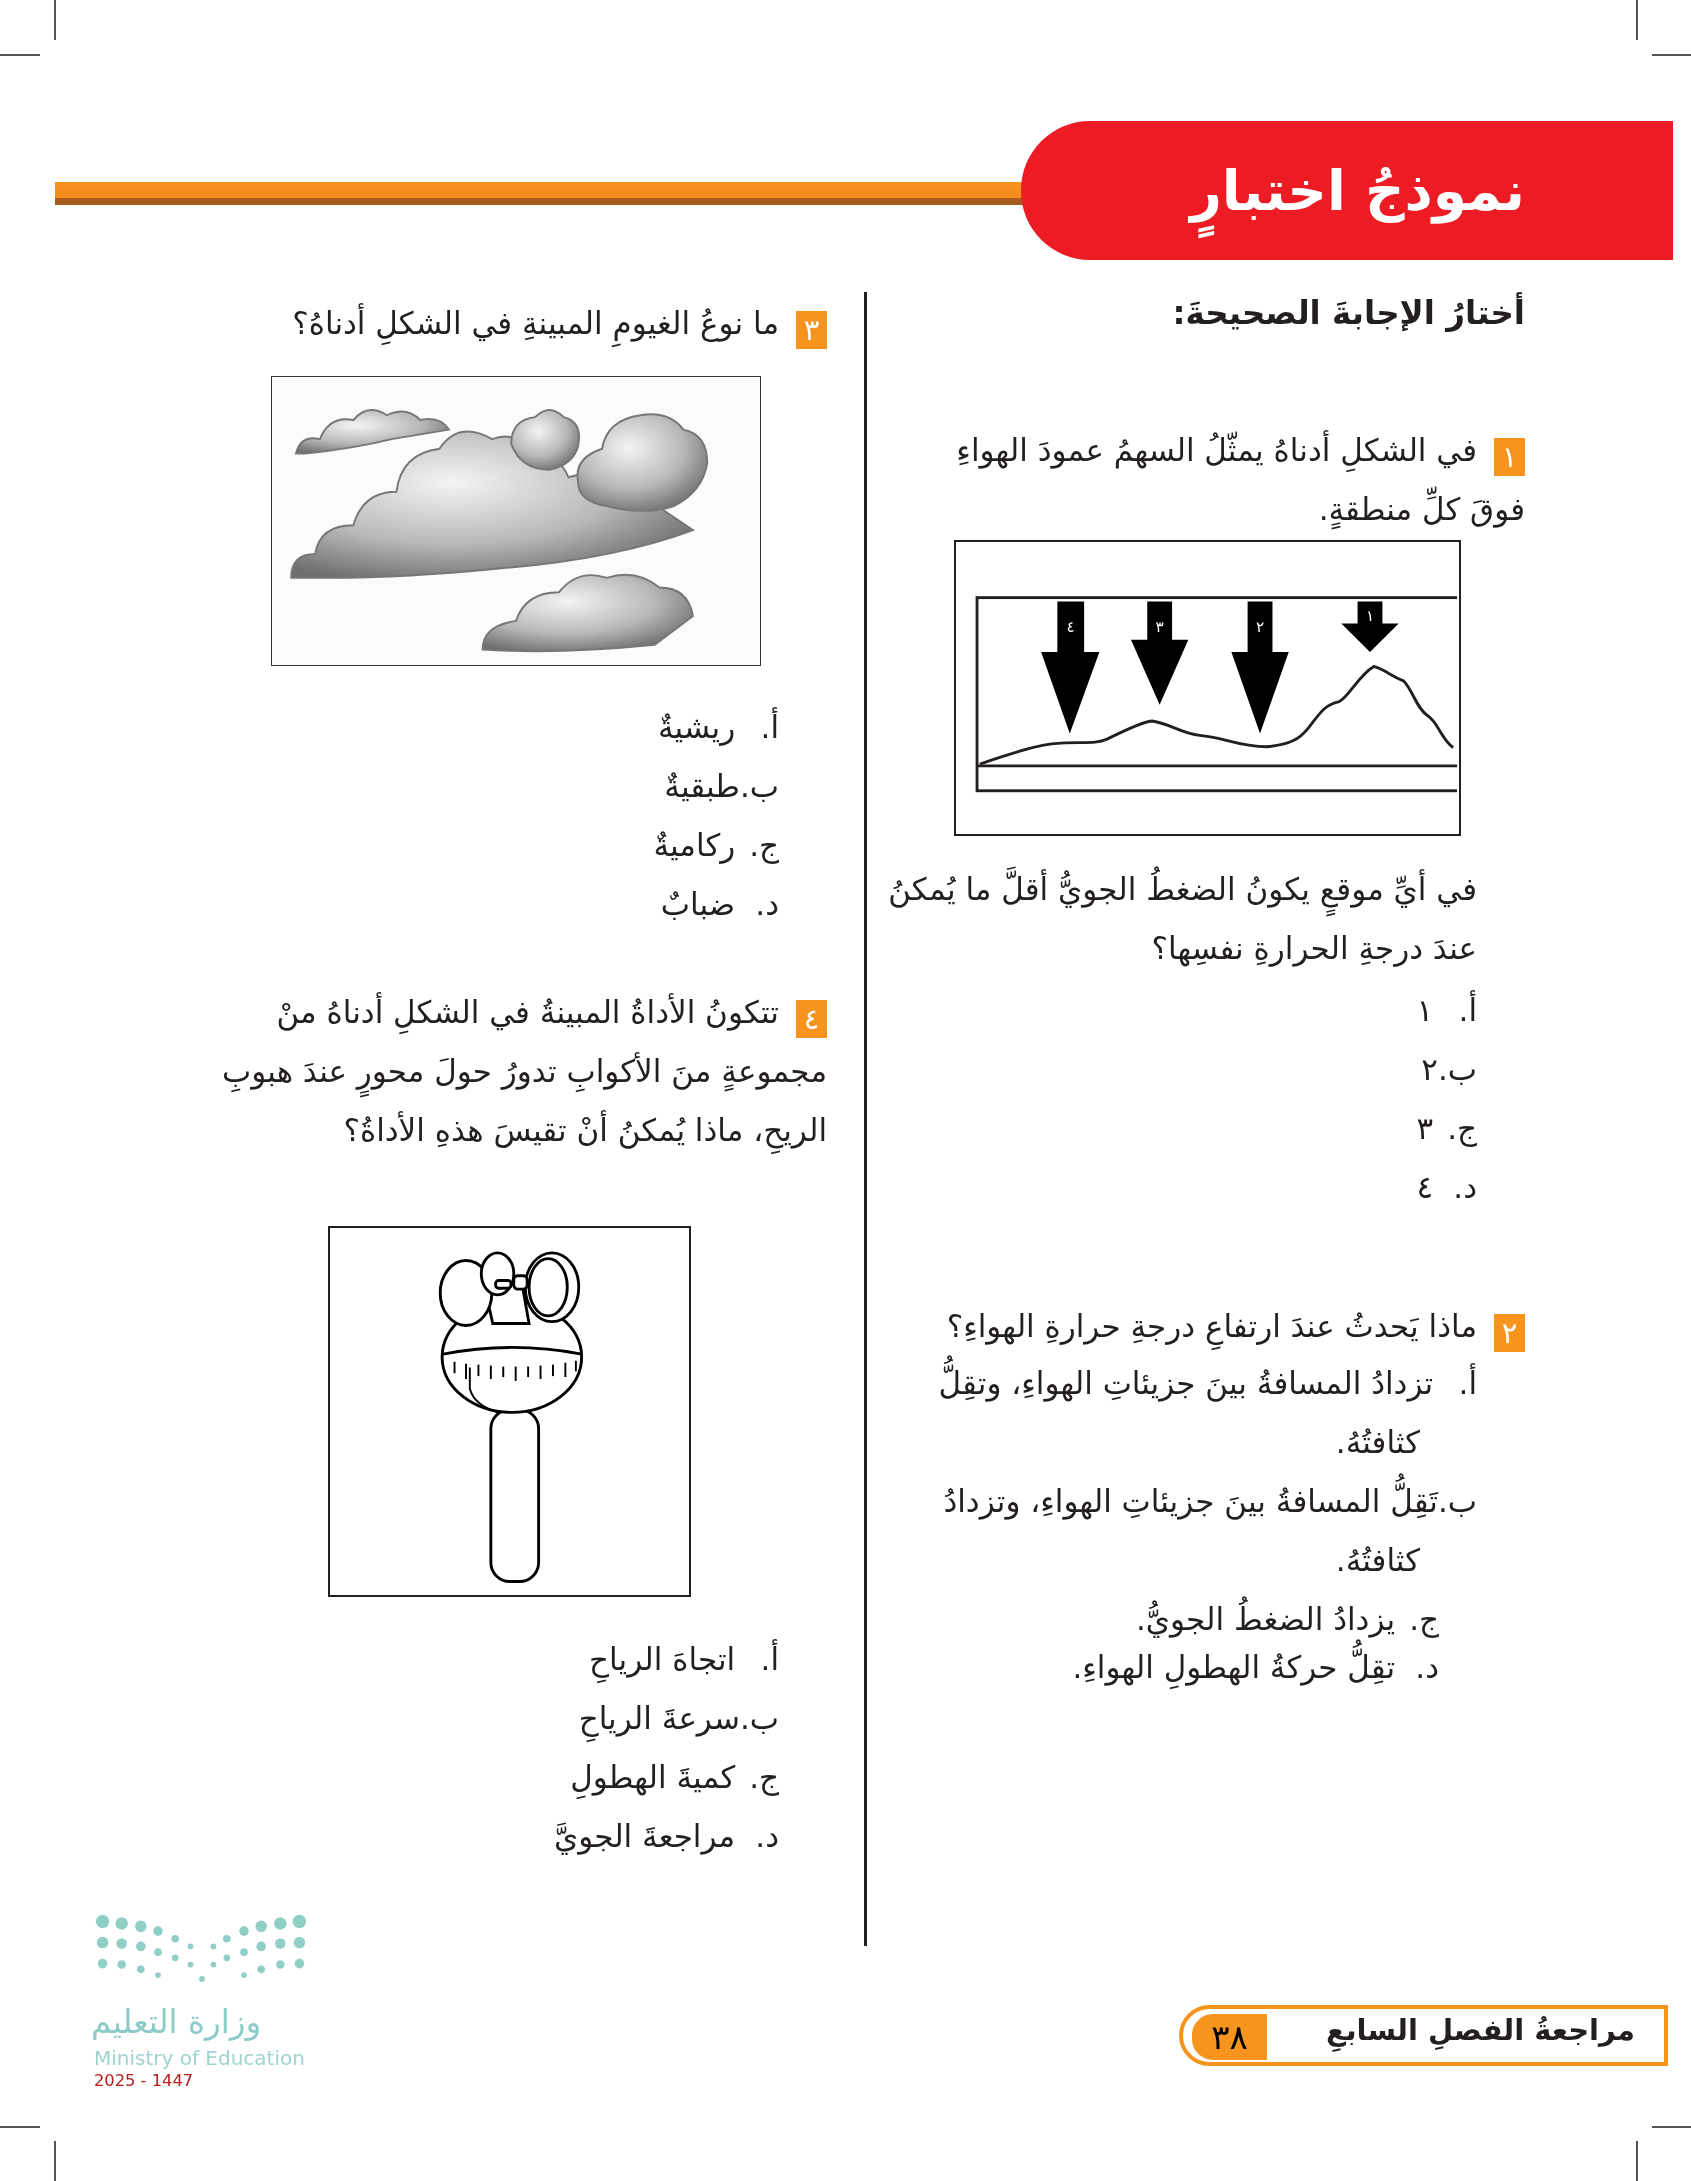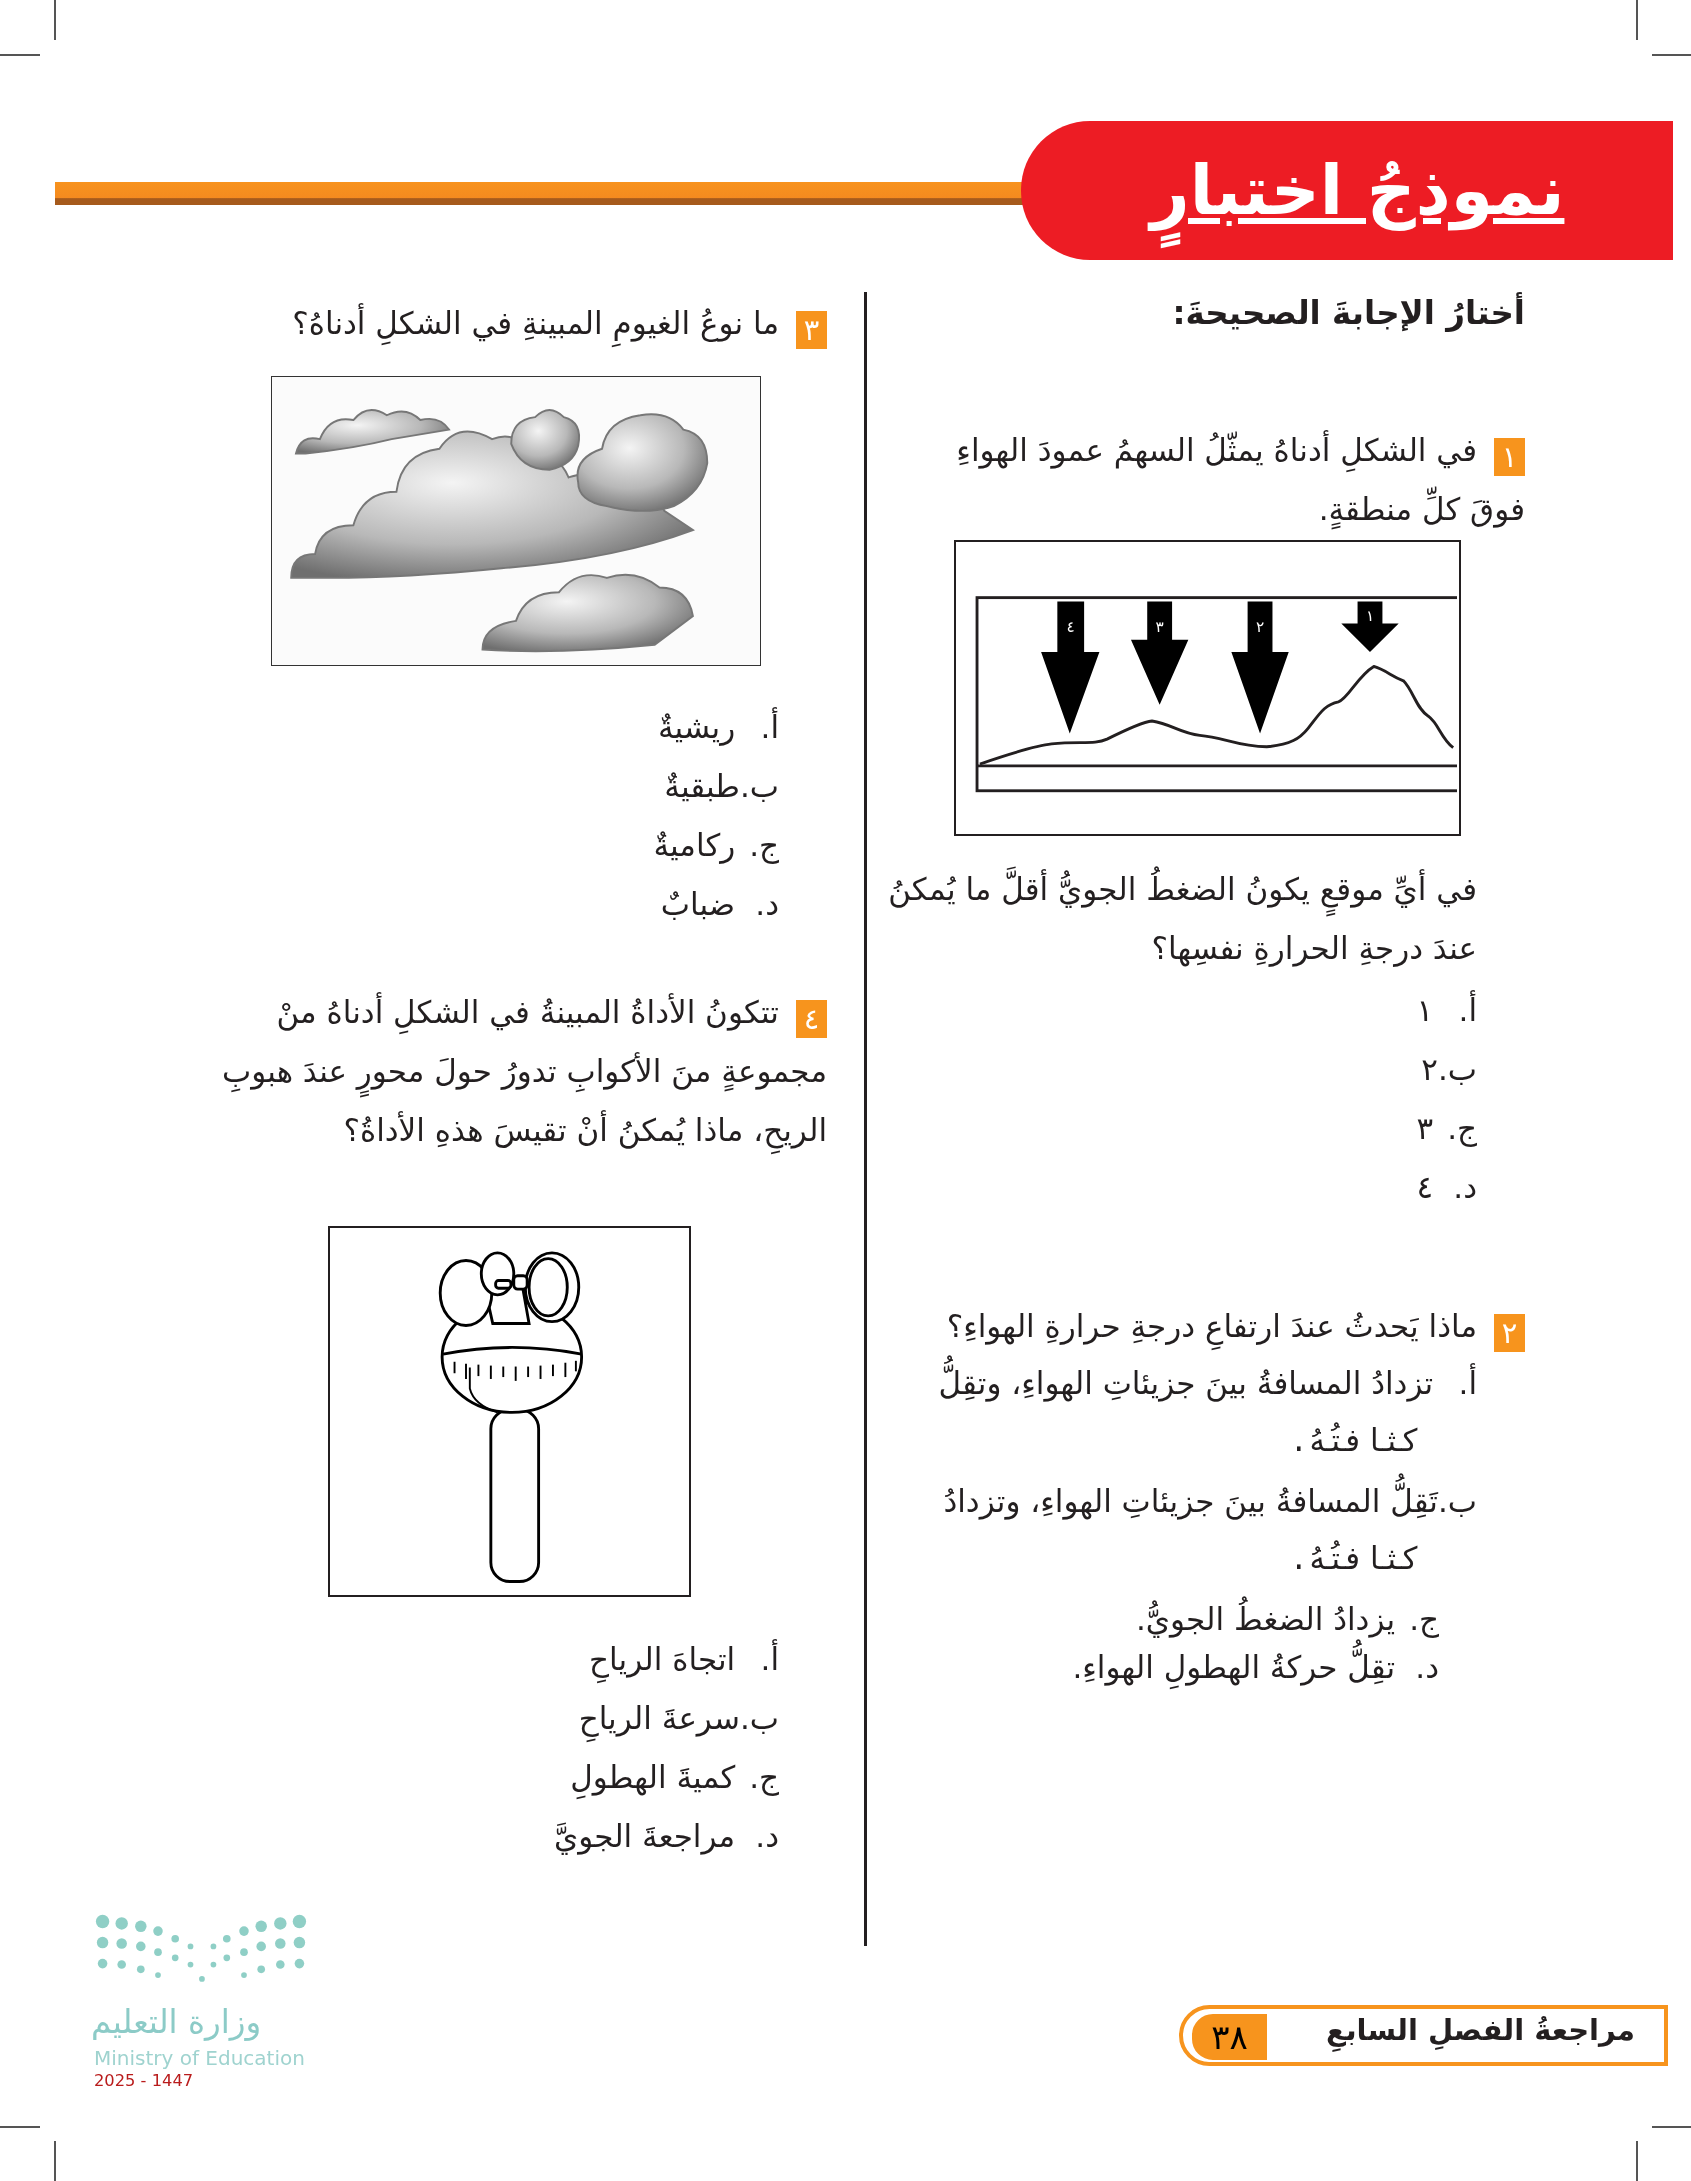--- a/index.html
+++ b/index.html
@@ -15,22 +15,22 @@
   .header-bar {
     position: absolute; left: 55px; top: 182px; width: 1013px; height: 23px;
     background: linear-gradient(#f7931e 0%, #f58a1f 70%, #a65a1c 72%, #a65a1c 100%);
   }
   .title-tab {
     position: absolute; left: 1021px; top: 121px; width: 652px; height: 139px;
     background: #ed1c24; border-radius: 69px 0 0 69px;
     display: flex; align-items: center; justify-content: center;
   }
   .title-text {
-    color: #fff; font-weight: bold; font-size: 68px; direction: rtl;
-    font-family: "DejaVu Sans", sans-serif; margin-left: 21px; text-decoration: underline;
+    color: #fff; font-weight: bold; font-size: 55px; direction: rtl;
+    font-family: "DejaVu Sans", sans-serif; margin-left: 21px;
   }
 
   .col-divider {
     position: absolute; left: 864px; top: 292px; width: 2.9px; height: 1654px; background: #231f20;
   }
 
   .instruction {
     position: absolute; right: 167px; top: 294px; font-size: 32.5px; font-weight: bold; margin-left: 44px;
   }
 
@@ -46,21 +46,21 @@
   .q1 { position: absolute; right: 167px; top: 421px; width: 612px; }
   .fig1 {
     position: absolute; left: 954px; top: 540px; width: 507px; height: 296px;
     border: 2.9px solid #231f20; box-sizing: border-box;
   }
   .q1b { position: absolute; right: 215px; top: 860px; width: 621px; }
   .q1-opts { position: absolute; right: 215px; top: 981px; }
 
   .q2 { position: absolute; right: 167px; top: 1297px; width: 650px; }
   .q2-opts { position: absolute; right: 215px; top: 1354px; width: 612px; }
-  .q2-opts .cont { padding-right: 57px; font-family: Liberation Mono, monospace; }
+  .q2-opts .cont { padding-right: 57px; }
 
   .q3 { position: absolute; right: 865px; top: 294px; }
   .fig3 {
     position: absolute; left: 271px; top: 376px; width: 490px; height: 290px;
     border: 1.9px solid #333; box-sizing: border-box; background: #fbfbfb; overflow: hidden;
   }
   .q3-opts { position: absolute; right: 913px; top: 698px; }
 
   .q4 { position: absolute; right: 865px; top: 983px; width: 631px; }
   .fig4 {

